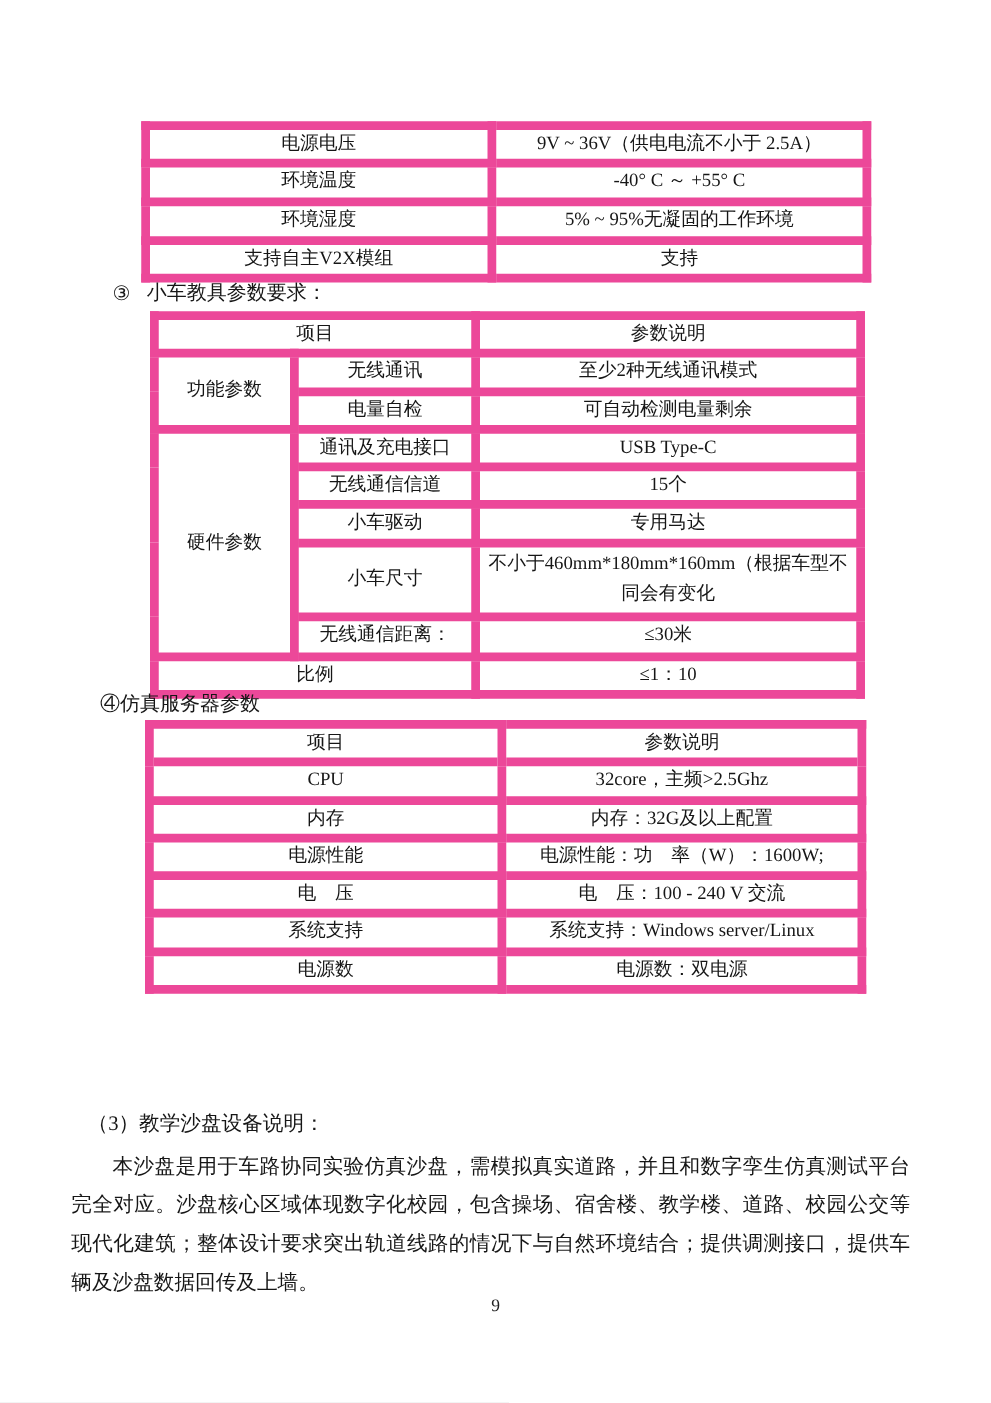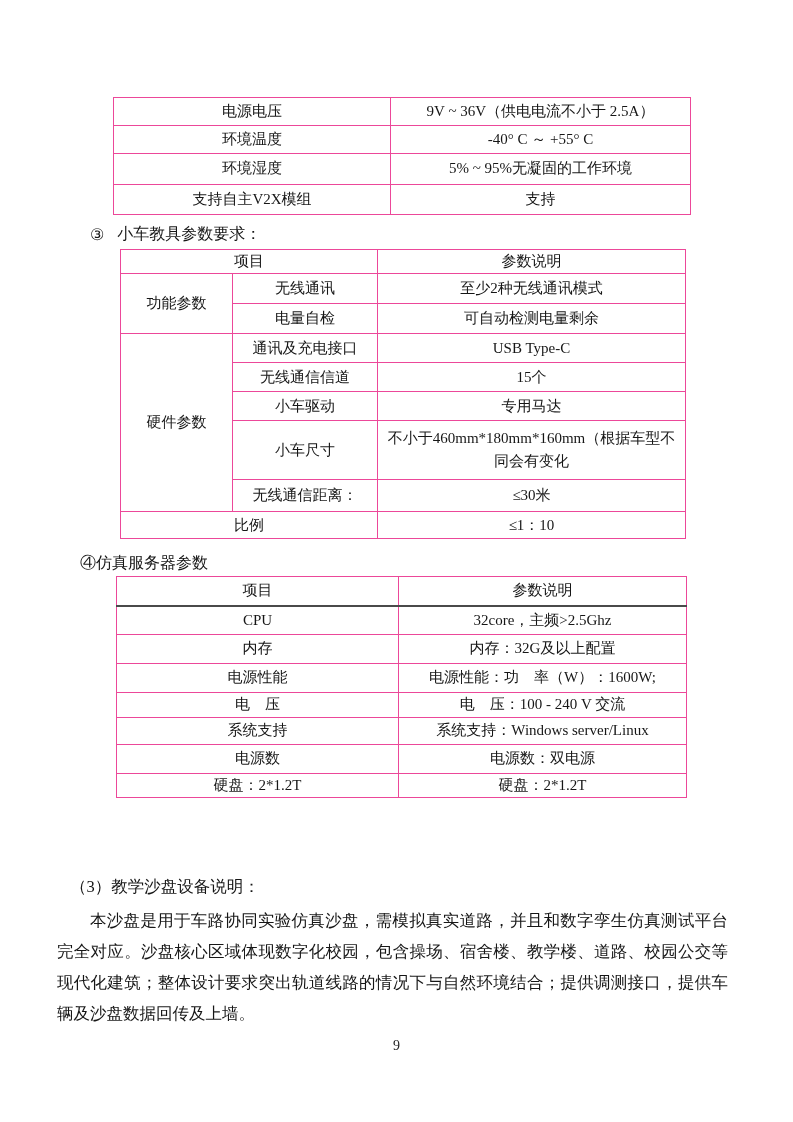--- a/index.html
+++ b/index.html
@@ -13,21 +13,21 @@
     overflow:hidden;
   }
   table.t{
     position:absolute;
     border-collapse:collapse;
     table-layout:fixed;
     font-size:15px;
     color:#161616;
   }
   table.t td{
-    border:1px solid #ec4899;
+    border:7px solid #ec4899;
     text-align:center;
     vertical-align:middle;
     padding:0 4px;
     overflow:hidden;
     line-height:1.55;
   }
   
   .t1{left:113px;top:97px;width:577px;}
   
   .t2{left:120px;top:249px;width:565px;}
@@ -43,21 +43,21 @@
     display:flex;
     align-items:center;
     white-space:nowrap;
   }
   .sec-heading .bullet{margin-right:13px;}
   .para-block{
     position:absolute;
     left:57px;top:876px;width:683px;
     font-size:16.5px;color:#161616;
   }
-  .para-heading{margin-left:13px;line-height:22px;}
+  .para-heading{margin-left:13px;line-height:22px;margin-top:12px;}
   .para-body{
     margin:7px 12px 0 0;
     text-indent:2em;
     text-align:justify;
     line-height:31px;
   }
   .page-number{
     position:absolute;
     left:0;right:0;top:1038px;
     text-align:center;
@@ -178,24 +178,20 @@
       <td>电　压：100 - 240 V 交流</td>
     </tr>
     <tr style="height:27px">
       <td>系统支持</td>
       <td>系统支持：Windows server/Linux</td>
     </tr>
     <tr style="height:29px">
       <td>电源数</td>
       <td>电源数：双电源</td>
     </tr>
-    <tr style="height:21px">
-      <td>硬盘：2*1.2T</td>
-      <td>硬盘：2*1.2T</td>
-    </tr>
   </tbody>
     </table>
 
   <div class="para-block">
     <div class="para-heading">（3）教学沙盘设备说明：</div>
     <p class="para-body">本沙盘是用于车路协同实验仿真沙盘，需模拟真实道路，并且和数字孪生仿真测试平台完全对应。沙盘核心区域体现数字化校园，包含操场、宿舍楼、教学楼、道路、校园公交等现代化建筑；整体设计要求突出轨道线路的情况下与自然环境结合；提供调测接口，提供车辆及沙盘数据回传及上墙。</p>
   </div>
 
   <div class="page-number">9</div>
 

